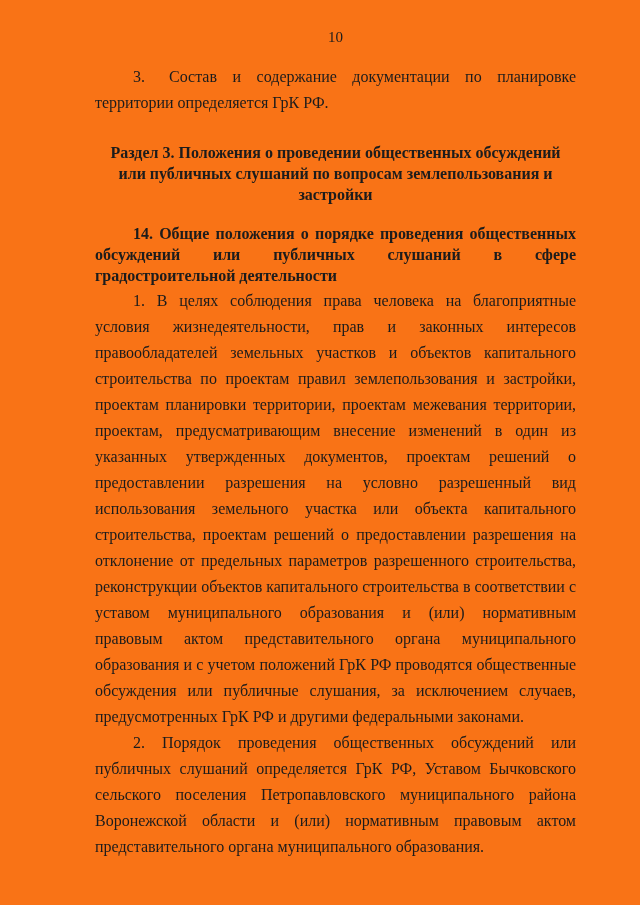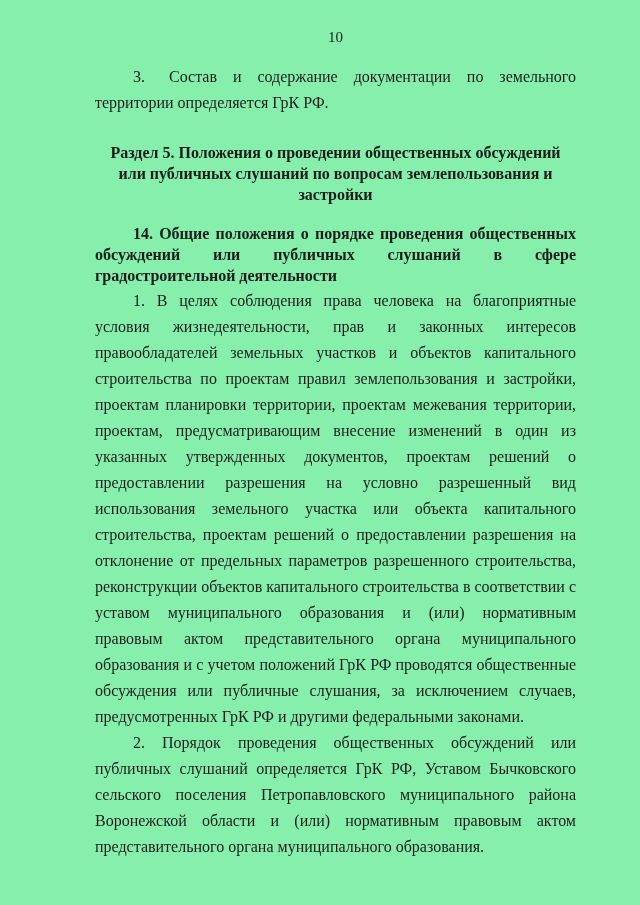--- a/index.html
+++ b/index.html
@@ -4,21 +4,21 @@
 <style>
   html, body {
     margin: 0;
     padding: 0;
     background: #ffffff;
   }
   .page {
     position: relative;
     width: 640px;
     height: 905px;
-    background: #86efac;
+    background: #f97316;
     box-sizing: border-box;
     padding: 28px 64px 0 95px;
     font-family: "Liberation Serif", "DejaVu Serif", serif;
     color: #1c1c1c;
     filter: blur(0.3px);
     overflow: hidden;
   }
   .page-number {
     text-align: center;
     font-size: 15px;
@@ -52,23 +52,23 @@
     text-indent: 38px;
   }
 </style>
 </head>
 <body>
 
 <div class="page">
 
   <div class="page-number">10</div>
 
-  <p class="body"><span class="num">3.</span><span>Состав и содержание документации по земельного территории определяется ГрК РФ.</span></p>
+  <p class="body"><span class="num">3.</span><span>Состав и содержание документации по планировке территории определяется ГрК РФ.</span></p>
 
-  <div class="section-heading">Раздел 5. Положения о проведении общественных обсуждений или публичных слушаний по вопросам землепользования и застройки</div>
+  <div class="section-heading">Раздел 3. Положения о проведении общественных обсуждений или публичных слушаний по вопросам землепользования и застройки</div>
 
   <div class="item-heading">14. Общие положения о порядке проведения общественных обсуждений или публичных слушаний в сфере градостроительной деятельности</div>
 
   <p class="body">1. В целях соблюдения права человека на благоприятные условия жизнедеятельности, прав и законных интересов правообладателей земельных участков и объектов капитального строительства по проектам правил землепользования и застройки, проектам планировки территории, проектам межевания территории, проектам, предусматривающим внесение изменений в один из указанных утвержденных документов, проектам решений о предоставлении разрешения на условно разрешенный вид использования земельного участка или объекта капитального строительства, проектам решений о предоставлении разрешения на отклонение от предельных параметров разрешенного строительства, реконструкции объектов капитального строительства в соответствии с уставом муниципального образования и (или) нормативным правовым актом представительного органа муниципального образования и с учетом положений ГрК РФ проводятся общественные обсуждения или публичные слушания, за исключением случаев, предусмотренных ГрК РФ и другими федеральными законами.</p>
 
   <p class="body">2. Порядок проведения общественных обсуждений или публичных слушаний определяется ГрК РФ, Уставом Бычковского сельского поселения Петропавловского муниципального района Воронежской области и (или) нормативным правовым актом представительного органа муниципального образования.</p>
 
 </div>
 
 </body></html>

